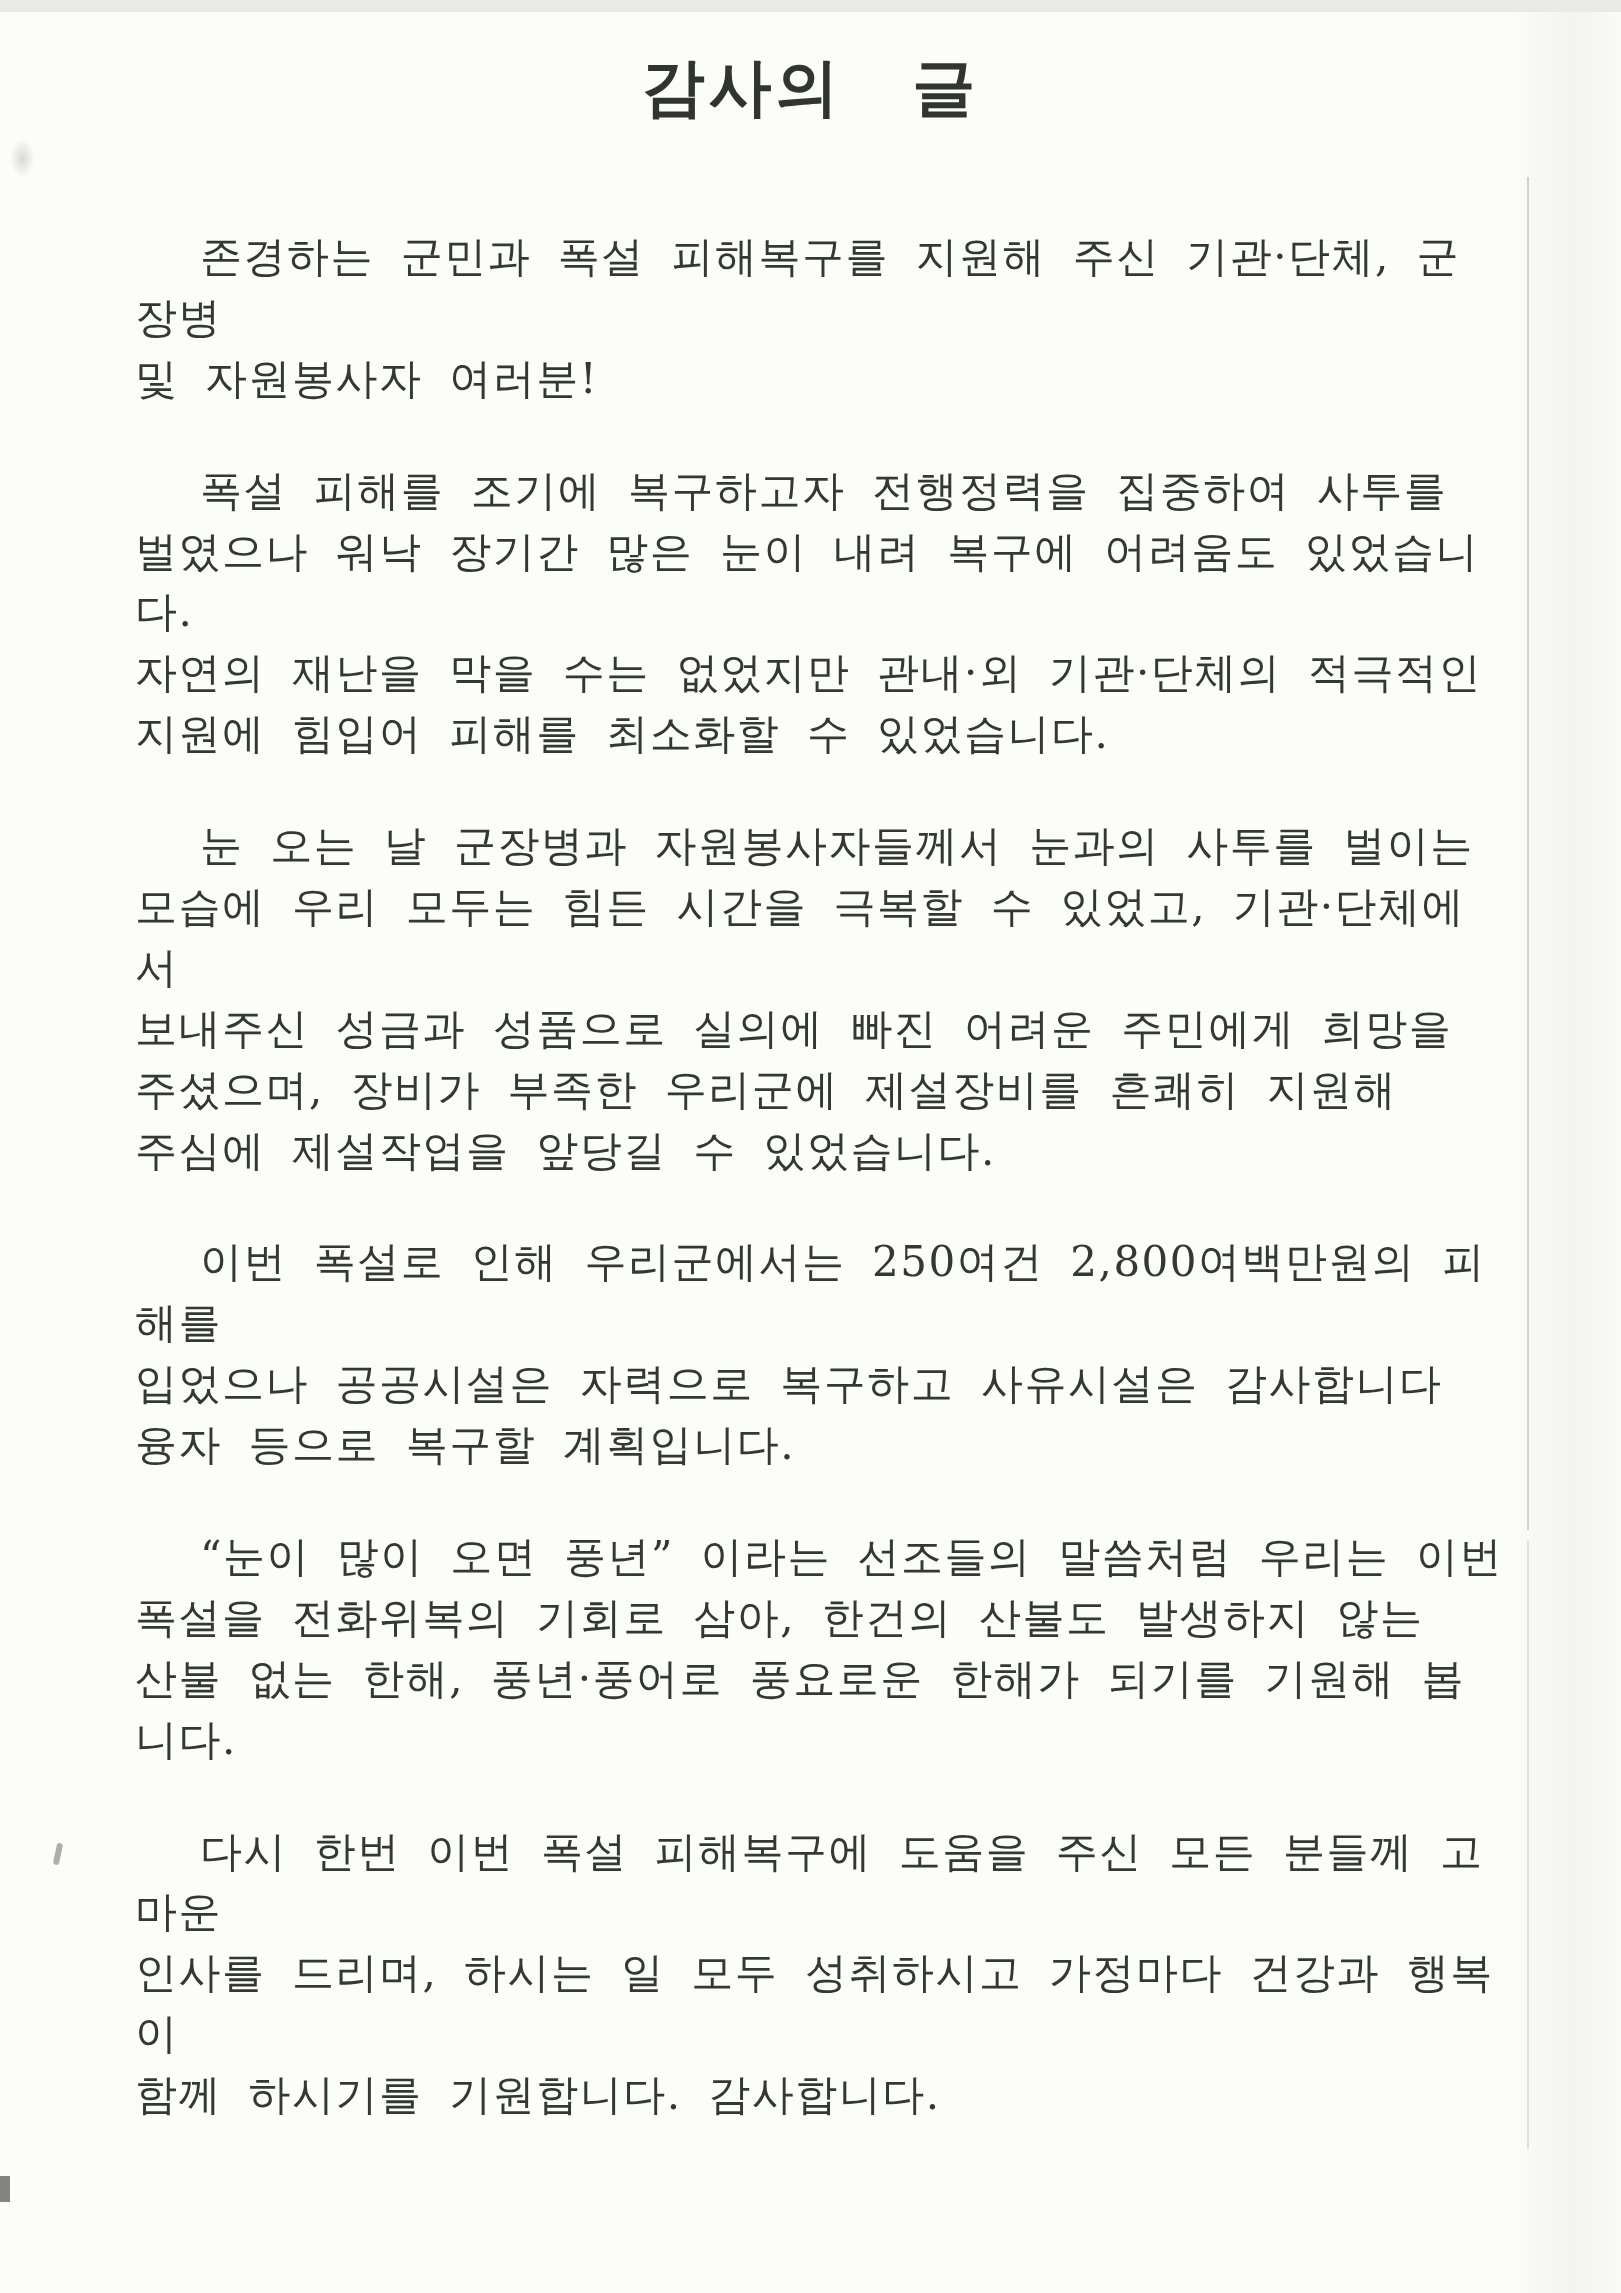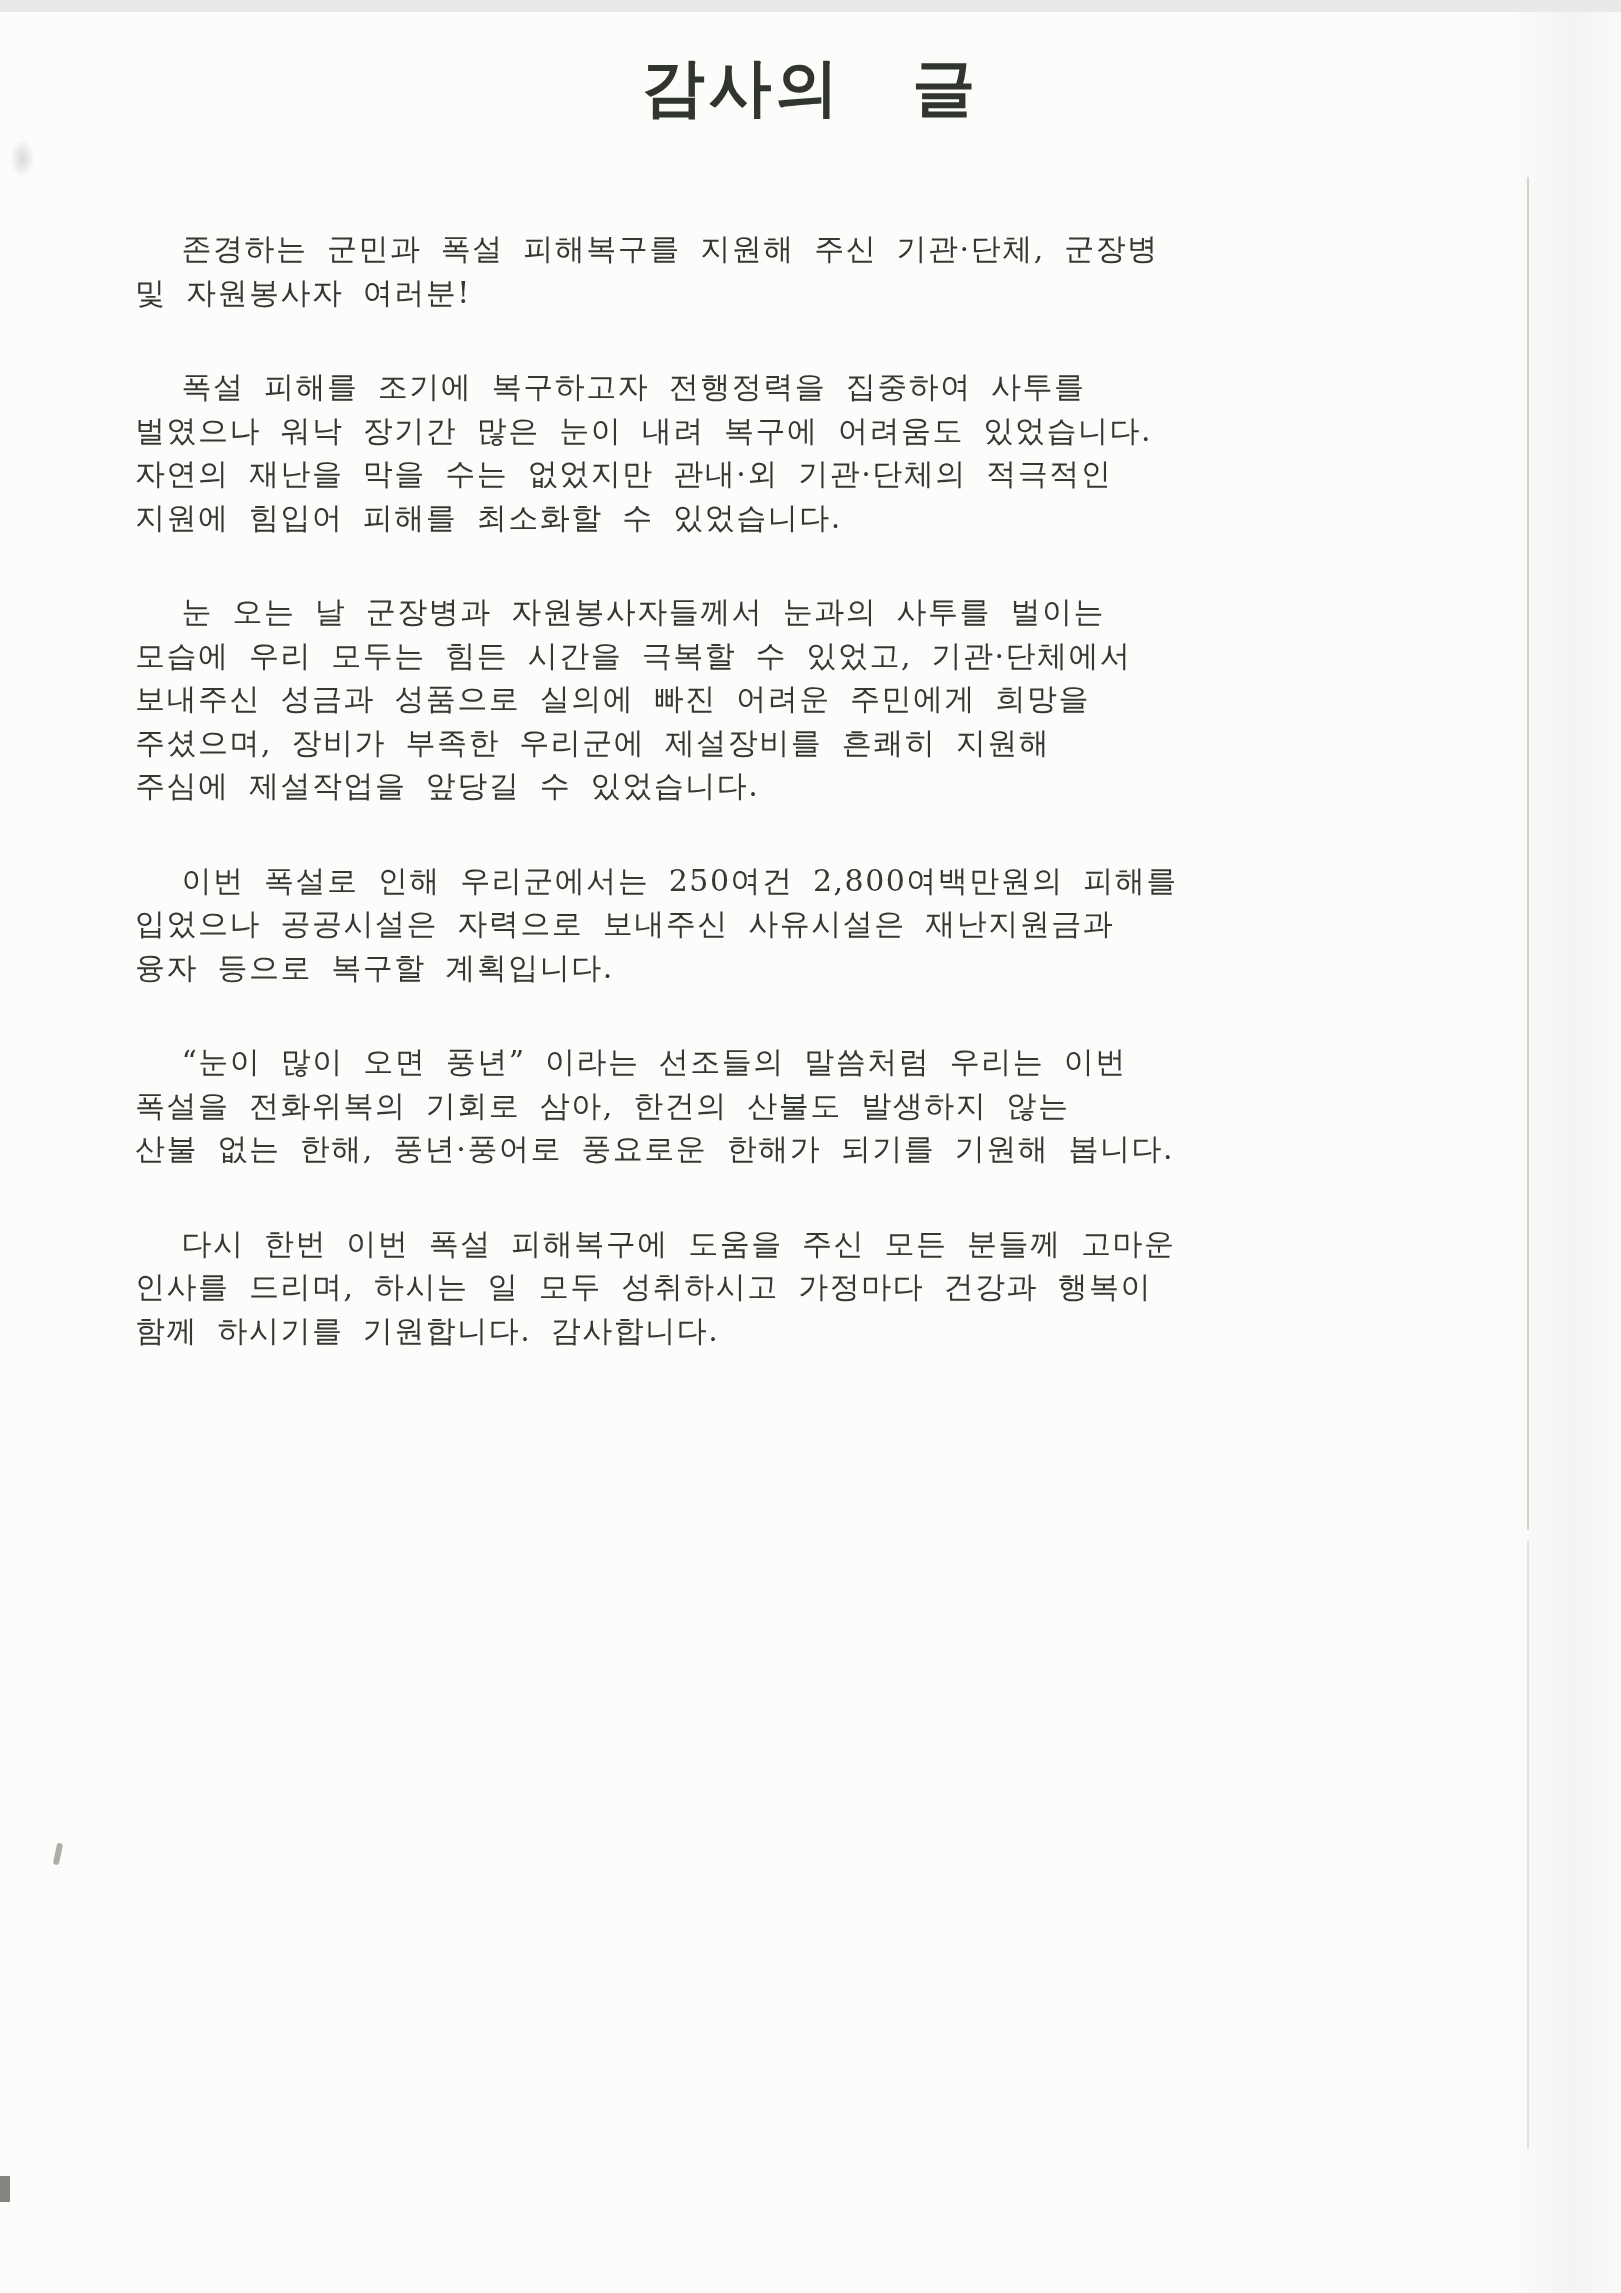--- a/index.html
+++ b/index.html
@@ -25,21 +25,21 @@
     letter-spacing: 3.9px;
     word-spacing: 0.7em;
     color: #31352f;
   }
   .body {
     margin: 96px 118px 0 135px;
   }
   .para {
     white-space: pre-line;
     text-indent: 1.55em;
-    font-size: 30px;
+    font-size: 42px;
     line-height: 1.45;
     letter-spacing: 1.5px;
     word-spacing: 0.28em;
     margin-bottom: 51px;
     text-align: left;
   }
   
   .scan-line-right {
     position: absolute;
     top: 165px;
@@ -100,21 +100,21 @@
       <p class="para">폭설 피해를 조기에 복구하고자 전행정력을 집중하여 사투를
 벌였으나 워낙 장기간 많은 눈이 내려 복구에 어려움도 있었습니다.
 자연의 재난을 막을 수는 없었지만 관내·외 기관·단체의 적극적인
 지원에 힘입어 피해를 최소화할 수 있었습니다.</p>
       <p class="para">눈 오는 날 군장병과 자원봉사자들께서 눈과의 사투를 벌이는
 모습에 우리 모두는 힘든 시간을 극복할 수 있었고, 기관·단체에서
 보내주신 성금과 성품으로 실의에 빠진 어려운 주민에게 희망을
 주셨으며, 장비가 부족한 우리군에 제설장비를 흔쾌히 지원해
 주심에 제설작업을 앞당길 수 있었습니다.</p>
       <p class="para">이번 폭설로 인해 우리군에서는 250여건 2,800여백만원의 피해를
-입었으나 공공시설은 자력으로 보내주신 사유시설은 재난지원금과
+입었으나 공공시설은 자력으로 복구하고 사유시설은 감사합니다
 융자 등으로 복구할 계획입니다.</p>
       <p class="para">“눈이 많이 오면 풍년” 이라는 선조들의 말씀처럼 우리는 이번
 폭설을 전화위복의 기회로 삼아, 한건의 산불도 발생하지 않는
 산불 없는 한해, 풍년·풍어로 풍요로운 한해가 되기를 기원해 봅니다.</p>
       <p class="para">다시 한번 이번 폭설 피해복구에 도움을 주신 모든 분들께 고마운
 인사를 드리며, 하시는 일 모두 성취하시고 가정마다 건강과 행복이
 함께 하시기를 기원합니다. 감사합니다.</p>
     </div>
 
   <div class="scan-line-right"></div>

